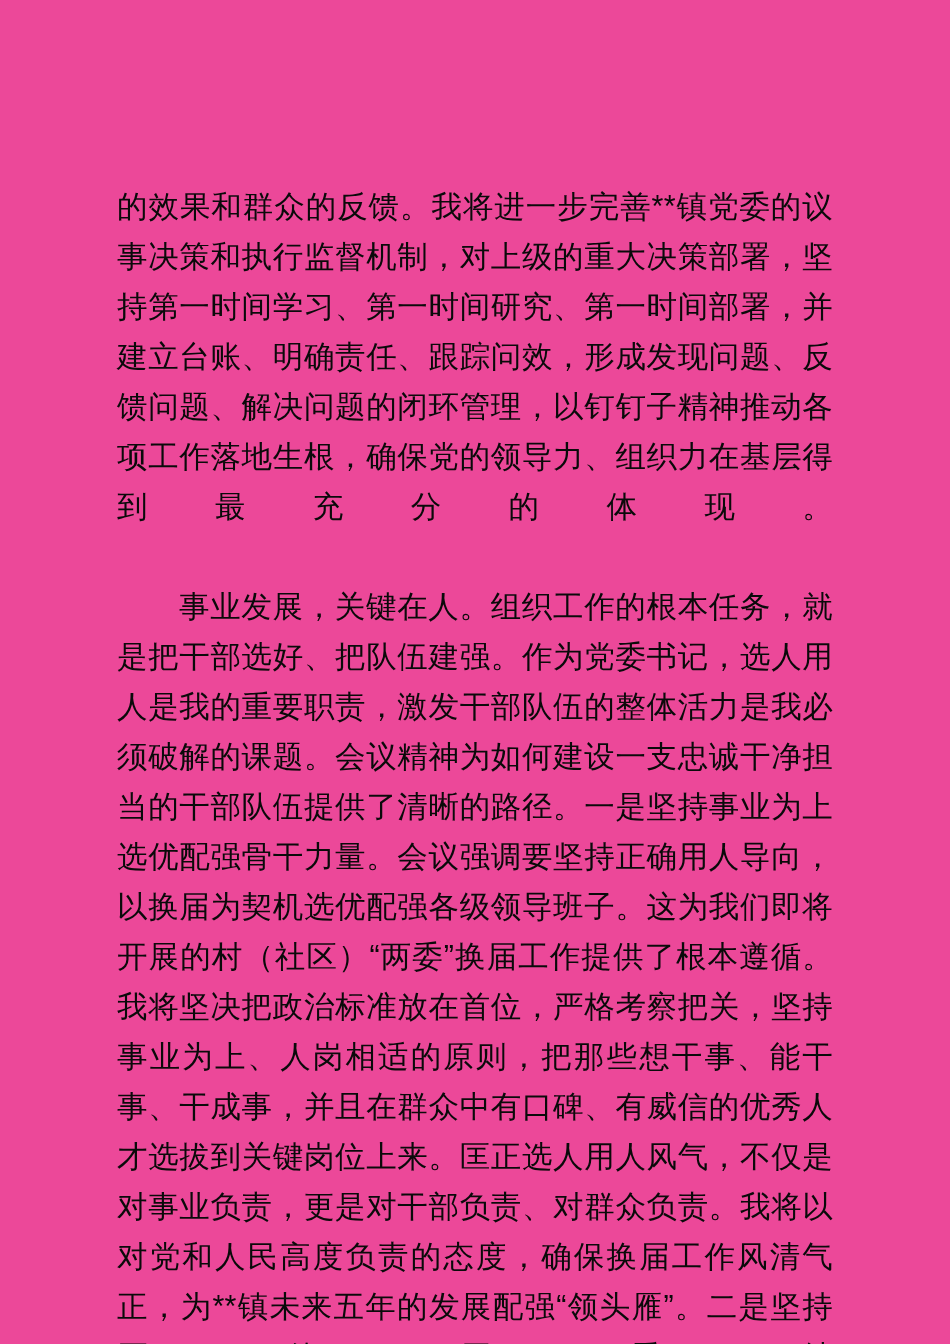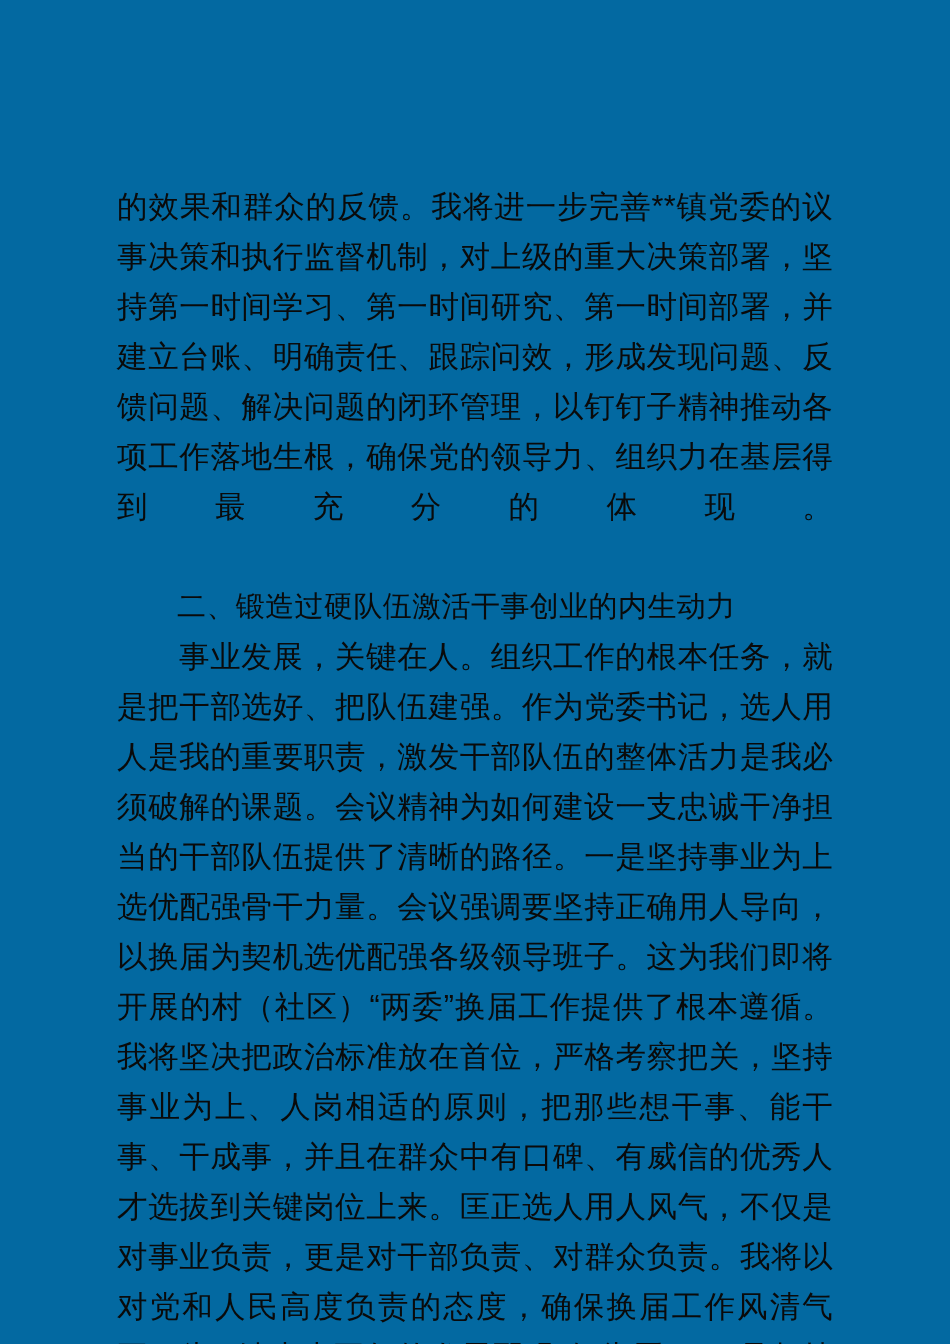--- a/index.html
+++ b/index.html
@@ -13,21 +13,21 @@
     overflow: hidden;
     font-family: "Liberation Sans", "DejaVu Sans", sans-serif;
     color: #000000;
     -webkit-font-smoothing: antialiased;
   }
 
   #page {
     position: relative;
     width: 950px;
     height: 1344px;
-    background: #0369a1;
+    background: #ec4899;
     box-sizing: border-box;
   }
 
   #text-column {
     position: absolute;
     left: 117px;
     top: 181px;
     width: 716px;
   }
 
@@ -70,18 +70,17 @@
   }
 </style>
 </head>
 <body>
 
 <div id="page">
   <div id="text-column">
 
     <p class="para">的效果和群众的反馈。我将进一步完善**镇党委的议事决策和执行监督机制，对上级的重大决策部署，坚持第一时间学习、第一时间研究、第一时间部署，并建立台账、明确责任、跟踪问效，形成发现问题、反馈问题、解决问题的闭环管理，以钉钉子精神推动各项工作落地生根，确保党的领导力、组织力在基层得到最充分的体现。</p>
 
-    <p class="heading">二、锻造过硬队伍激活干事创业的内生动力</p>
 
     <p class="para indent">事业发展，关键在人。组织工作的根本任务，就是把干部选好、把队伍建强。作为党委书记，选人用人是我的重要职责，激发干部队伍的整体活力是我必须破解的课题。会议精神为如何建设一支忠诚干净担当的干部队伍提供了清晰的路径。一是坚持事业为上选优配强骨干力量。会议强调要坚持正确用人导向，以换届为契机选优配强各级领导班子。这为我们即将开展的村（社区）“两委”换届工作提供了根本遵循。我将坚决把政治标准放在首位，严格考察把关，坚持事业为上、人岗相适的原则，把那些想干事、能干事、干成事，并且在群众中有口碑、有威信的优秀人才选拔到关键岗位上来。匡正选人用人风气，不仅是对事业负责，更是对干部负责、对群众负责。我将以对党和人民高度负责的态度，确保换届工作风清气正，为**镇未来五年的发展配强“领头雁”。二是坚持严管厚爱结</p>
 
   </div>
 </div>
 
 </body></html>

